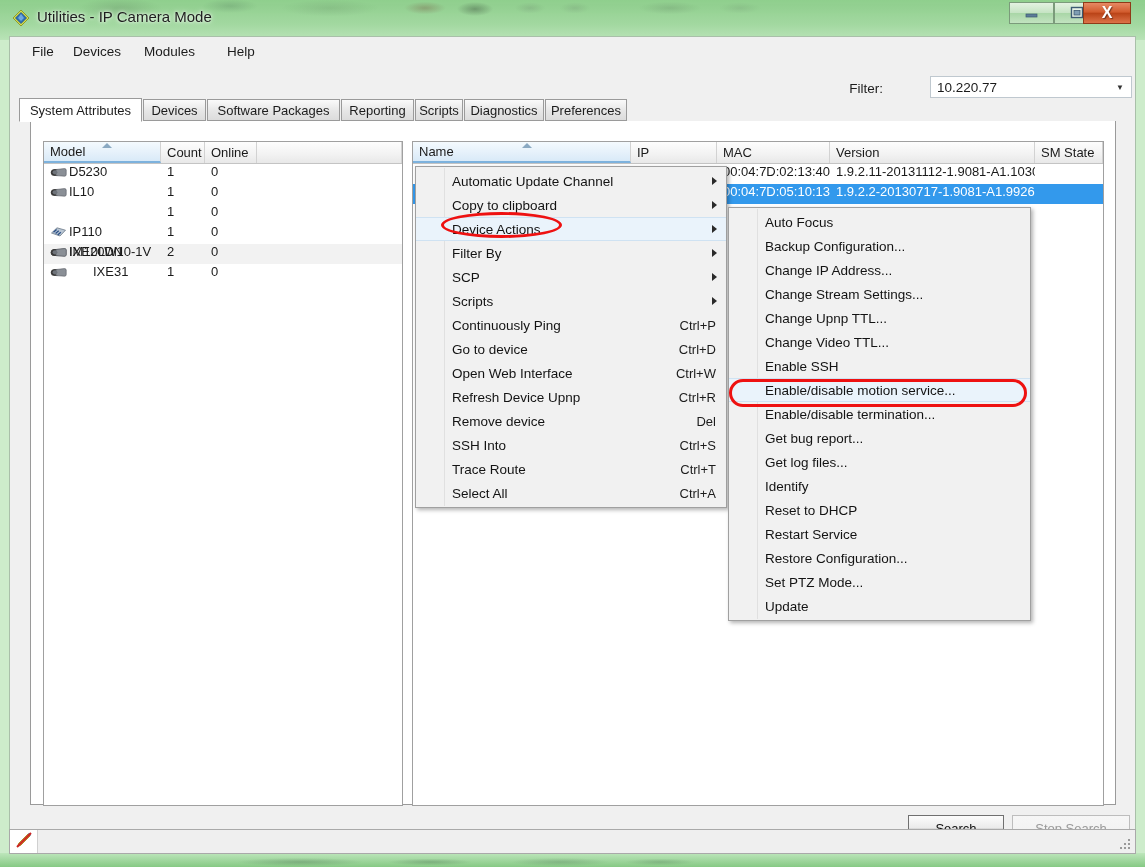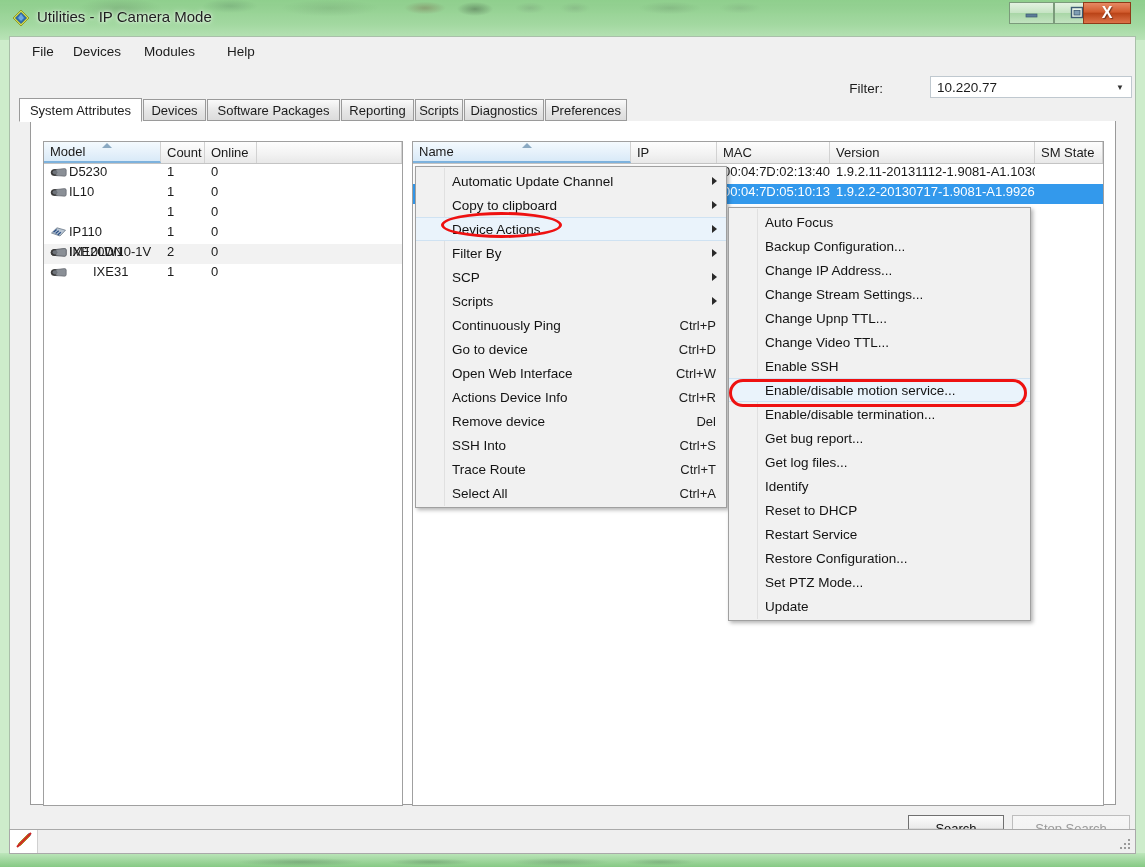--- a/index.html
+++ b/index.html
@@ -591,21 +591,21 @@
       </div>
       <div class="ctx-item">
         <span>Go to device</span>
         <span class="ctx-accel">Ctrl+D</span>
       </div>
       <div class="ctx-item">
         <span>Open Web Interface</span>
         <span class="ctx-accel">Ctrl+W</span>
       </div>
       <div class="ctx-item">
-        <span>Actions Device Info</span>
+        <span>Refresh Device Upnp</span>
         <span class="ctx-accel">Ctrl+R</span>
       </div>
       <div class="ctx-item">
         <span>Remove device</span>
         <span class="ctx-accel">Del</span>
       </div>
       <div class="ctx-item">
         <span>SSH Into</span>
         <span class="ctx-accel">Ctrl+S</span>
       </div>

